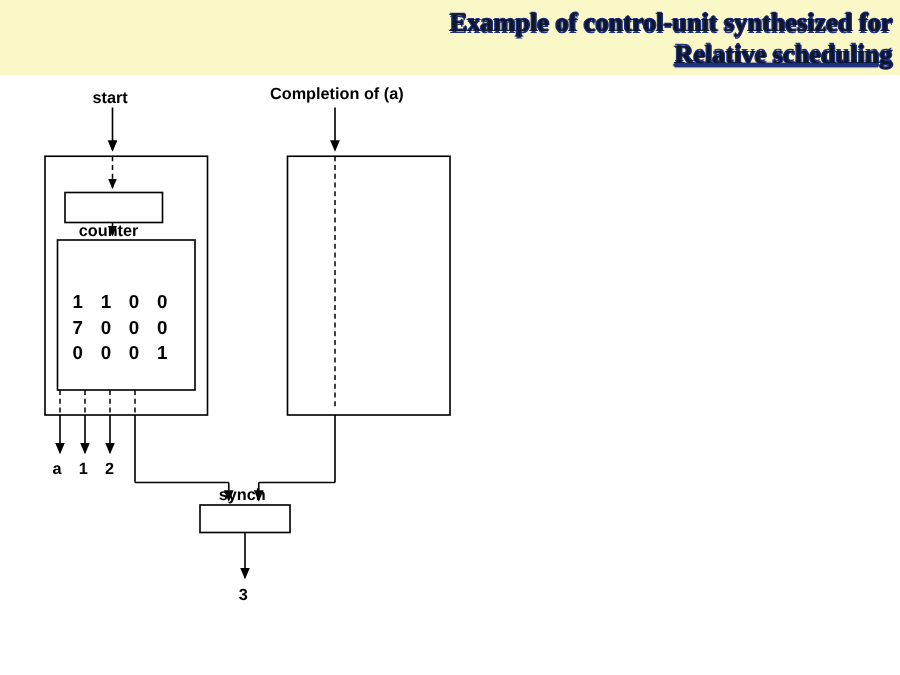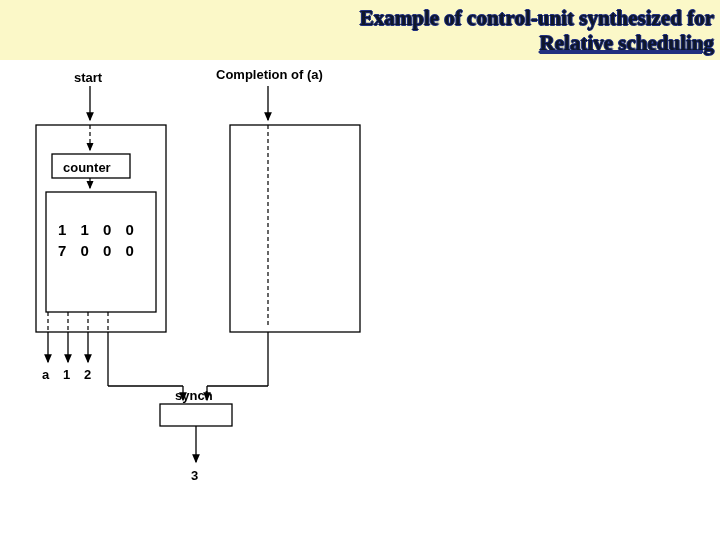--- a/index.html
+++ b/index.html
@@ -48,40 +48,42 @@
     white-space: nowrap;
   }
   .codeblock {
     position: absolute;
     font-family: Arial, Helvetica, sans-serif;
     font-size: 15px;
     font-weight: bold;
     letter-spacing: 5px;
     line-height: 1.35;
     color: #000;
+    margin-top: 12px;
   }
 </style>
 </head>
 <body>
 
 <div class="title-band">
   <span class="line">Example of control-unit synthesized for</span>
   <span class="line line2">Relative scheduling</span>
 </div>
 
 <div class="stage">
 
   <div class="lbl" style="left:74px; top:10px;">start</div>
   <div class="lbl" style="left:216px; top:7px;">Completion of (a)</div>
 
-  <div class="lbl" style="left:63px; top:100px;">counter</div>
+  <div class="lbl" style="left:63px; top:117px;">counter</div>
 
   <div class="codeblock" style="left:58px; top:160px;">
     <div>1 1 0 0</div>
     <div>7 0 0 0</div>
+    <div>0 0 0 1</div>
   </div>
 
   <div class="lbl" style="left:42px; top:307px;">a</div>
   <div class="lbl" style="left:63px; top:307px;">1</div>
   <div class="lbl" style="left:84px; top:307px;">2</div>
 
   <div class="lbl" style="left:175px; top:328px;">synch</div>
 
   <div class="lbl" style="left:191px; top:408px;">3</div>
 

